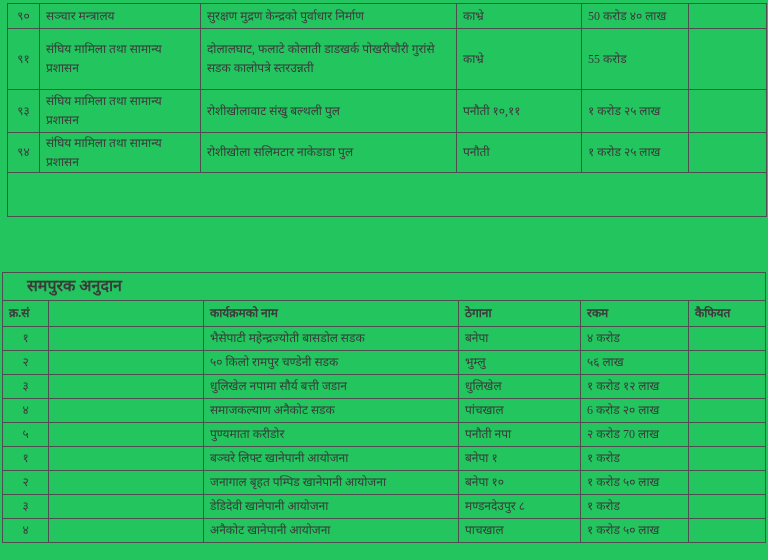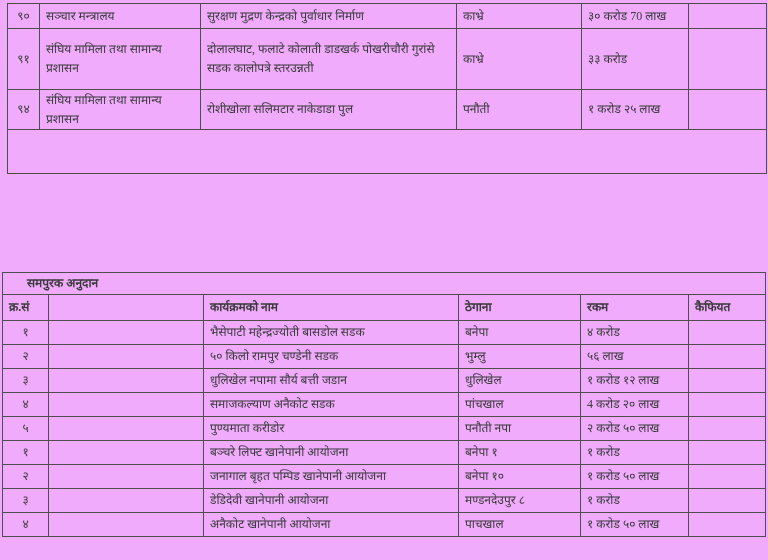--- a/index.html
+++ b/index.html
@@ -1,34 +1,34 @@
 <!DOCTYPE html>
 <html><head>
 <meta charset="utf-8">
 <style>
   html,body{margin:0;padding:0;background:#ffffff;}
   .page{
-    position:relative;width:768px;height:560px;background:#f0abfc;
+    position:relative;width:768px;height:560px;background:#22c55e;
     font-family:"Liberation Serif","DejaVu Serif",serif;
     color:#3b3b3b;overflow:hidden;
   }
   table{border-collapse:collapse;table-layout:fixed;position:absolute;}
   td,th{
     border:1px solid #4e4e4e;
     font-size:12px;line-height:1.55;
     vertical-align:middle;padding:1px 6px;
     overflow:hidden;font-weight:normal;
   }
   .t-upper{left:7px;top:3px;width:759px;}
   .t-lower{left:2px;top:272px;width:763px;}
   .c-sn{text-align:center;padding:1px 2px;}
   .c-txt{text-align:left;margin-left:28px;}
   .sec-title td{
     border:1px solid #4e4e4e;font-weight:bold;text-align:left;
-    padding-left:24px;font-size:12px;
+    padding-left:24px;font-size:16px;
   }
   .hdr td{font-weight:bold;text-align:left;}
   .empty-band td{border:1px solid #4e4e4e;}
 </style>
 </head>
 <body>
 
 <div class="page">
 
   <table class="t-upper">
@@ -39,29 +39,37 @@
       <col style="width:125px">
         <col style="width:107px">
         <col style="width:78px">
     </colgroup>
     <tbody>
         <tr style="height:25px">
       <td class="c-sn">९०</td>
       <td class="c-txt">सञ्चार मन्त्रालय</td>
       <td class="c-txt">सुरक्षण मुद्रण केन्द्रको पुर्वाधार निर्माण</td>
       <td class="c-txt">काभ्रे</td>
-      <td class="c-txt">३० करोड 70 लाख</td>
+      <td class="c-txt">50 करोड ४० लाख</td>
       <td></td>
     </tr>
     <tr style="height:61px">
       <td class="c-sn">९१</td>
       <td class="c-txt">संघिय मामिला तथा सामान्य प्रशासन</td>
       <td class="c-txt">दोलालघाट, फलाटे कोलाती डाडखर्क पोखरीचौरी गुरांसे सडक कालोपत्रे स्तरउन्नती</td>
       <td class="c-txt">काभ्रे</td>
-      <td class="c-txt">३३ करोड</td>
+      <td class="c-txt">55 करोड</td>
+      <td></td>
+    </tr>
+    <tr style="height:43px">
+      <td class="c-sn">९३</td>
+      <td class="c-txt">संघिय मामिला तथा सामान्य प्रशासन</td>
+      <td class="c-txt">रोशीखोलावाट संखु बल्थली पुल</td>
+      <td class="c-txt">पनौती १०,११</td>
+      <td class="c-txt">१ करोड २५ लाख</td>
       <td></td>
     </tr>
     <tr style="height:27px">
       <td class="c-sn">९४</td>
       <td class="c-txt">संघिय मामिला तथा सामान्य प्रशासन</td>
       <td class="c-txt">रोशीखोला सलिमटार नाकेडाडा पुल</td>
       <td class="c-txt">पनौती</td>
       <td class="c-txt">१ करोड २५ लाख</td>
       <td></td>
     </tr>
@@ -115,29 +123,29 @@
       <td class="c-txt">धुलिखेल नपामा सौर्य बत्ती जडान</td>
       <td class="c-txt">धुलिखेल</td>
       <td class="c-txt">१ करोड १२ लाख</td>
       <td></td>
     </tr>
     <tr style="height:24px">
       <td class="c-sn">४</td>
       <td></td>
       <td class="c-txt">समाजकल्याण अनैकोट सडक</td>
       <td class="c-txt">पांचखाल</td>
-      <td class="c-txt">4 करोड २० लाख</td>
+      <td class="c-txt">6 करोड २० लाख</td>
       <td></td>
     </tr>
     <tr style="height:24px">
       <td class="c-sn">५</td>
       <td></td>
       <td class="c-txt">पुण्यमाता करीडोर</td>
       <td class="c-txt">पनौती नपा</td>
-      <td class="c-txt">२ करोड ५० लाख</td>
+      <td class="c-txt">२ करोड 70 लाख</td>
       <td></td>
     </tr>
 
 
     <tr style="height:24px">
       <td class="c-sn">१</td>
       <td></td>
       <td class="c-txt">बञ्चरे लिफ्ट खानेपानी आयोजना</td>
       <td class="c-txt">बनेपा १</td>
       <td class="c-txt">१ करोड</td>

